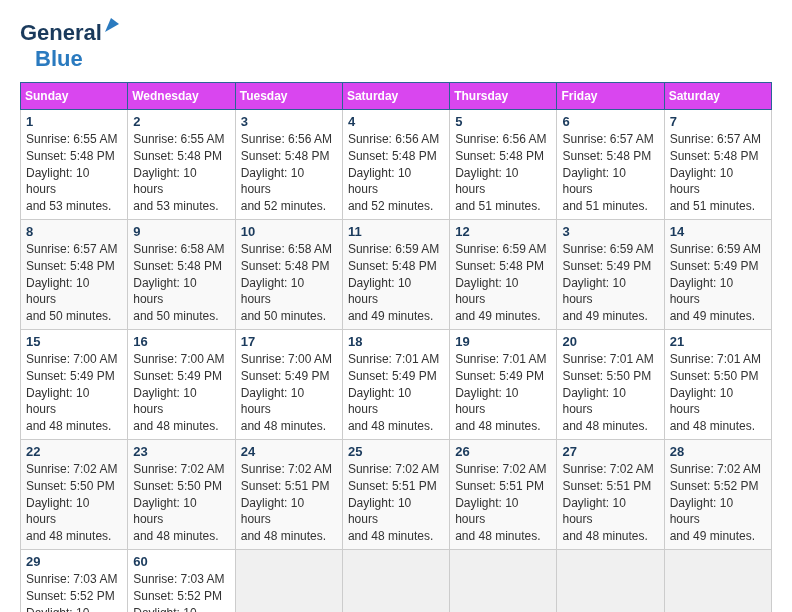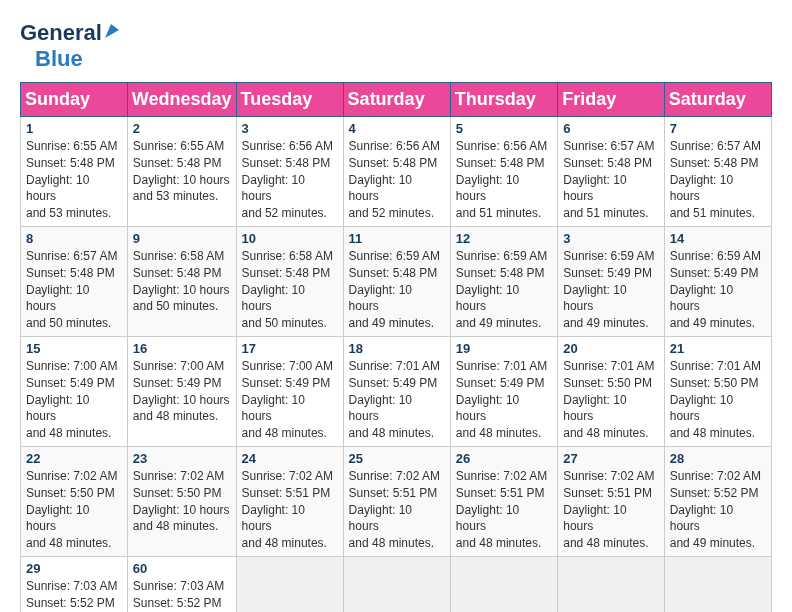--- a/index.html
+++ b/index.html
@@ -16,45 +16,45 @@
       align-items: flex-start;
       margin-bottom: 10px;
     }
     .logo {
       display: flex;
       flex-direction: column;
       align-items: flex-start;
     }
     .logo-line {
       display: flex;
-      align-items: center;
+      align-items: flex-start;
     }
     .title-block {
       text-align: right;
     }
     .month-title {
       font-size: 36px;
       font-weight: bold;
       color: #1a3a5c;
     }
     .location {
       font-size: 16px;
       color: #1a3a5c;
     }
     table {
       width: 100%;
       border-collapse: collapse;
       font-size: 11px;
     }
     thead tr th {
-      background-color: #ec4899;
+      background-color: #d946ef;
       color: #fff;
       padding: 6px 4px;
       text-align: left;
-      font-size: 18px;
+      font-size: 12px;
       font-weight: bold;
       border: 1px solid #2a6496;
     }
     tbody tr td {
       border: 1px solid #ccc;
       vertical-align: top;
       padding: 4px 5px;
       height: 80px;
       width: 108px;
       background: #fff;

